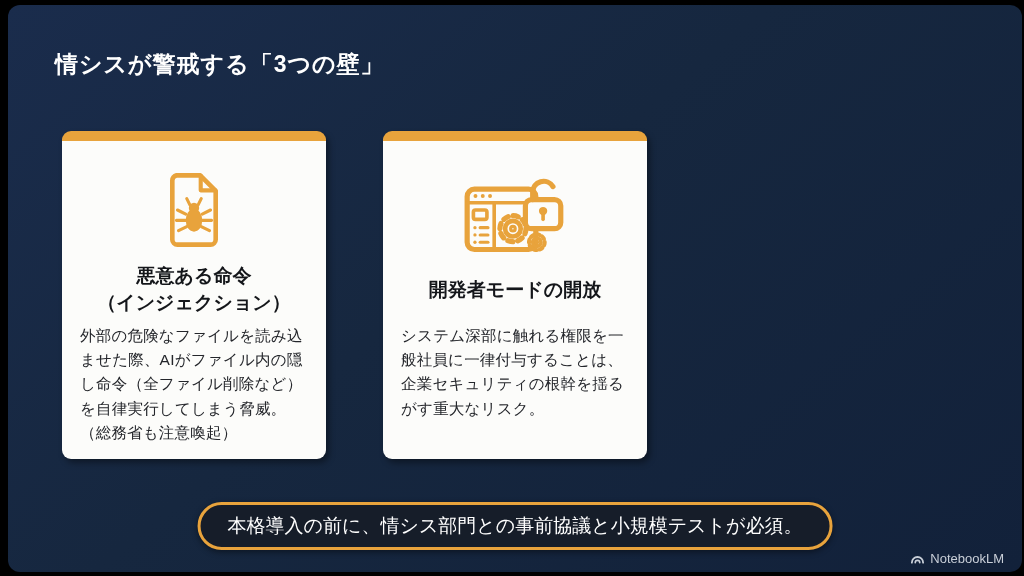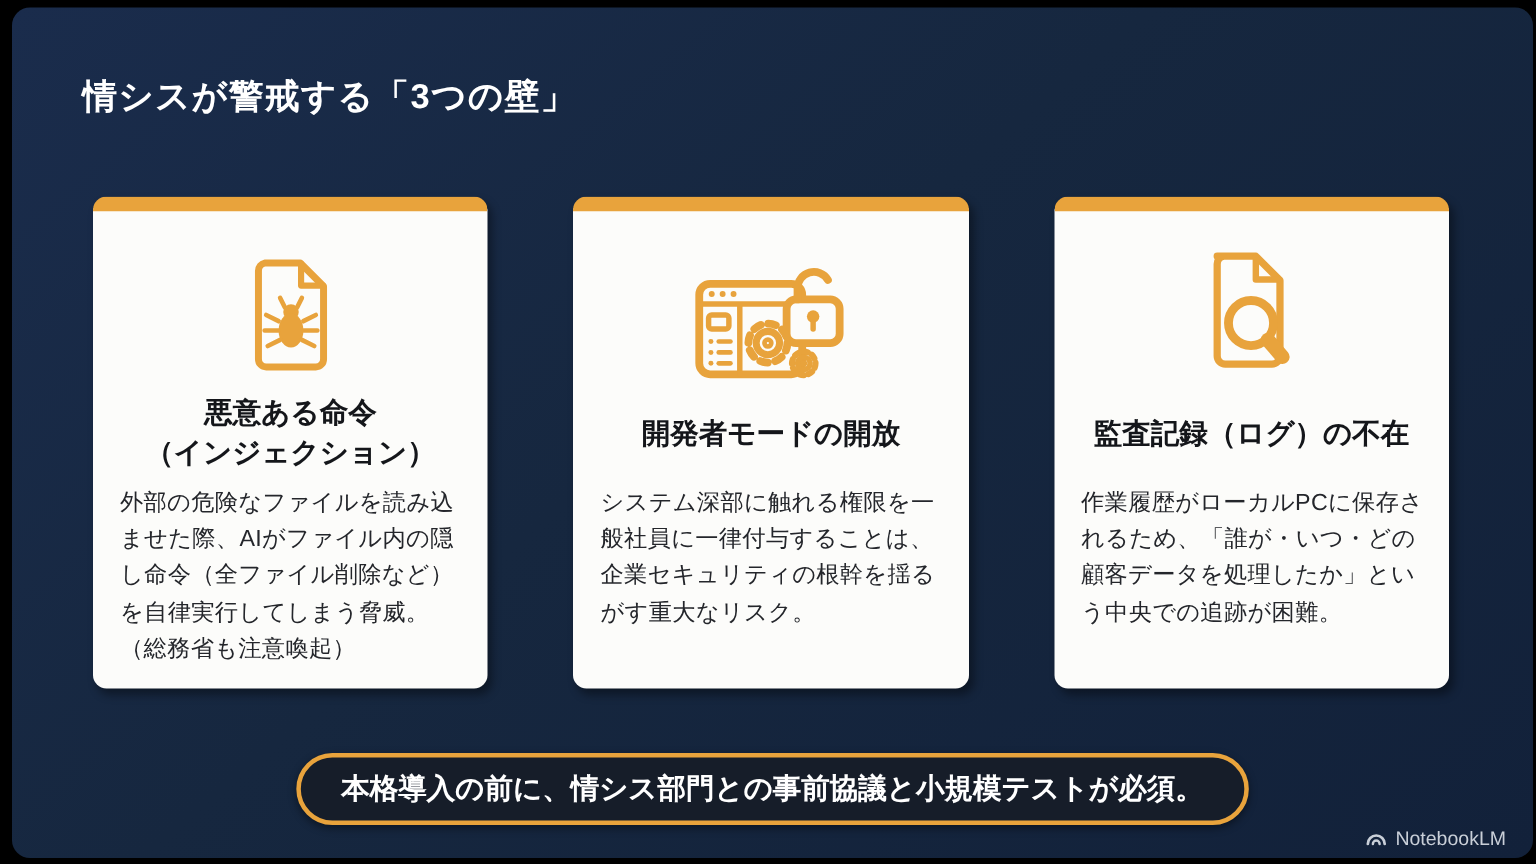--- a/index.html
+++ b/index.html
@@ -35,21 +35,21 @@
     min-height:58px; display:flex; flex-direction:column; justify-content:center;
     text-align:center; font-weight:bold; font-size:19px; color:#14161a; line-height:1.42;
   }
   .card-body {
     padding:5px 17px 0 18px; font-size:15.5px; color:#24262b;
     line-height:1.56; text-align:left; letter-spacing:0.2px;
   }
   .callout {
     position:absolute; left:50%; transform:translateX(-50%); top:497px;
     background:#161d29; border:3px solid #e8a33c; border-radius:26px;
-    padding:8px 27px; color:#ffffff; font-weight:bold; font-size:19px;
+    padding:8px 27px; color:#ffffff; font-weight:normal; font-size:19px;
     white-space:nowrap; box-shadow:0 2px 6px rgba(0,0,0,0.45);
   }
   .watermark {
     position:absolute; right:18px; bottom:6px;
     display:flex; align-items:center; gap:5px;
     color:#c9cfd8; font-size:13px;
   }
   svg { display:block; }
   .stroke { fill:none; stroke:#e8a33c; stroke-linecap:round; stroke-linejoin:round; }
   .fillorange { fill:#e8a33c; stroke:none; }
@@ -114,35 +114,20 @@
           </g>
         </svg>
       </div>
       <div class="card-heading">
         <span>開発者モードの開放</span>
         <span></span>
       </div>
       <div class="card-body">システム深部に触れる権限を一般社員に一律付与することは、企業セキュリティの根幹を揺るがす重大なリスク。</div>
     </div>
 
-    <div class="card">
-      <div class="icon-wrap">
-        <svg width="72" height="88" viewBox="0 0 66 82">
-          <path class="stroke" stroke-width="4.5" d="M12 4.5 h24 l15 15 v47 a5 5 0 0 1 -5 5 h-29 a5 5 0 0 1 -5 -5 v-57 a5 5 0 0 1 4 -5 z"></path>
-          <path class="stroke" stroke-width="4" d="M36 5 v14 h14"></path>
-          <circle cx="33" cy="46" r="14" fill="#fcfcfa" stroke="#e8a33c" stroke-width="5.5"></circle>
-          <path class="stroke" stroke-width="9" d="M43.5 56.5 L52.5 67"></path>
-        </svg>
-      </div>
-      <div class="card-heading">
-        <span>監査記録（ログ）の不在</span>
-        <span></span>
-      </div>
-      <div class="card-body">作業履歴がローカルPCに保存されるため、「誰が・いつ・どの顧客データを処理したか」という中央での追跡が困難。</div>
-    </div>
 
   </div>
 
   <div class="callout">本格導入の前に、情シス部門との事前協議と小規模テストが必須。</div>
 
   <div class="watermark">
     <span>
       <svg width="15" height="13" viewBox="0 0 20 17">
         <path d="M2.5 14 A7.5 7.5 0 0 1 17.5 14" fill="none" stroke="#c9cfd8" stroke-width="2.4" stroke-linecap="round"></path>
         <path d="M7 14 A3 3 0 0 1 13 14" fill="none" stroke="#c9cfd8" stroke-width="2.2" stroke-linecap="round"></path>

